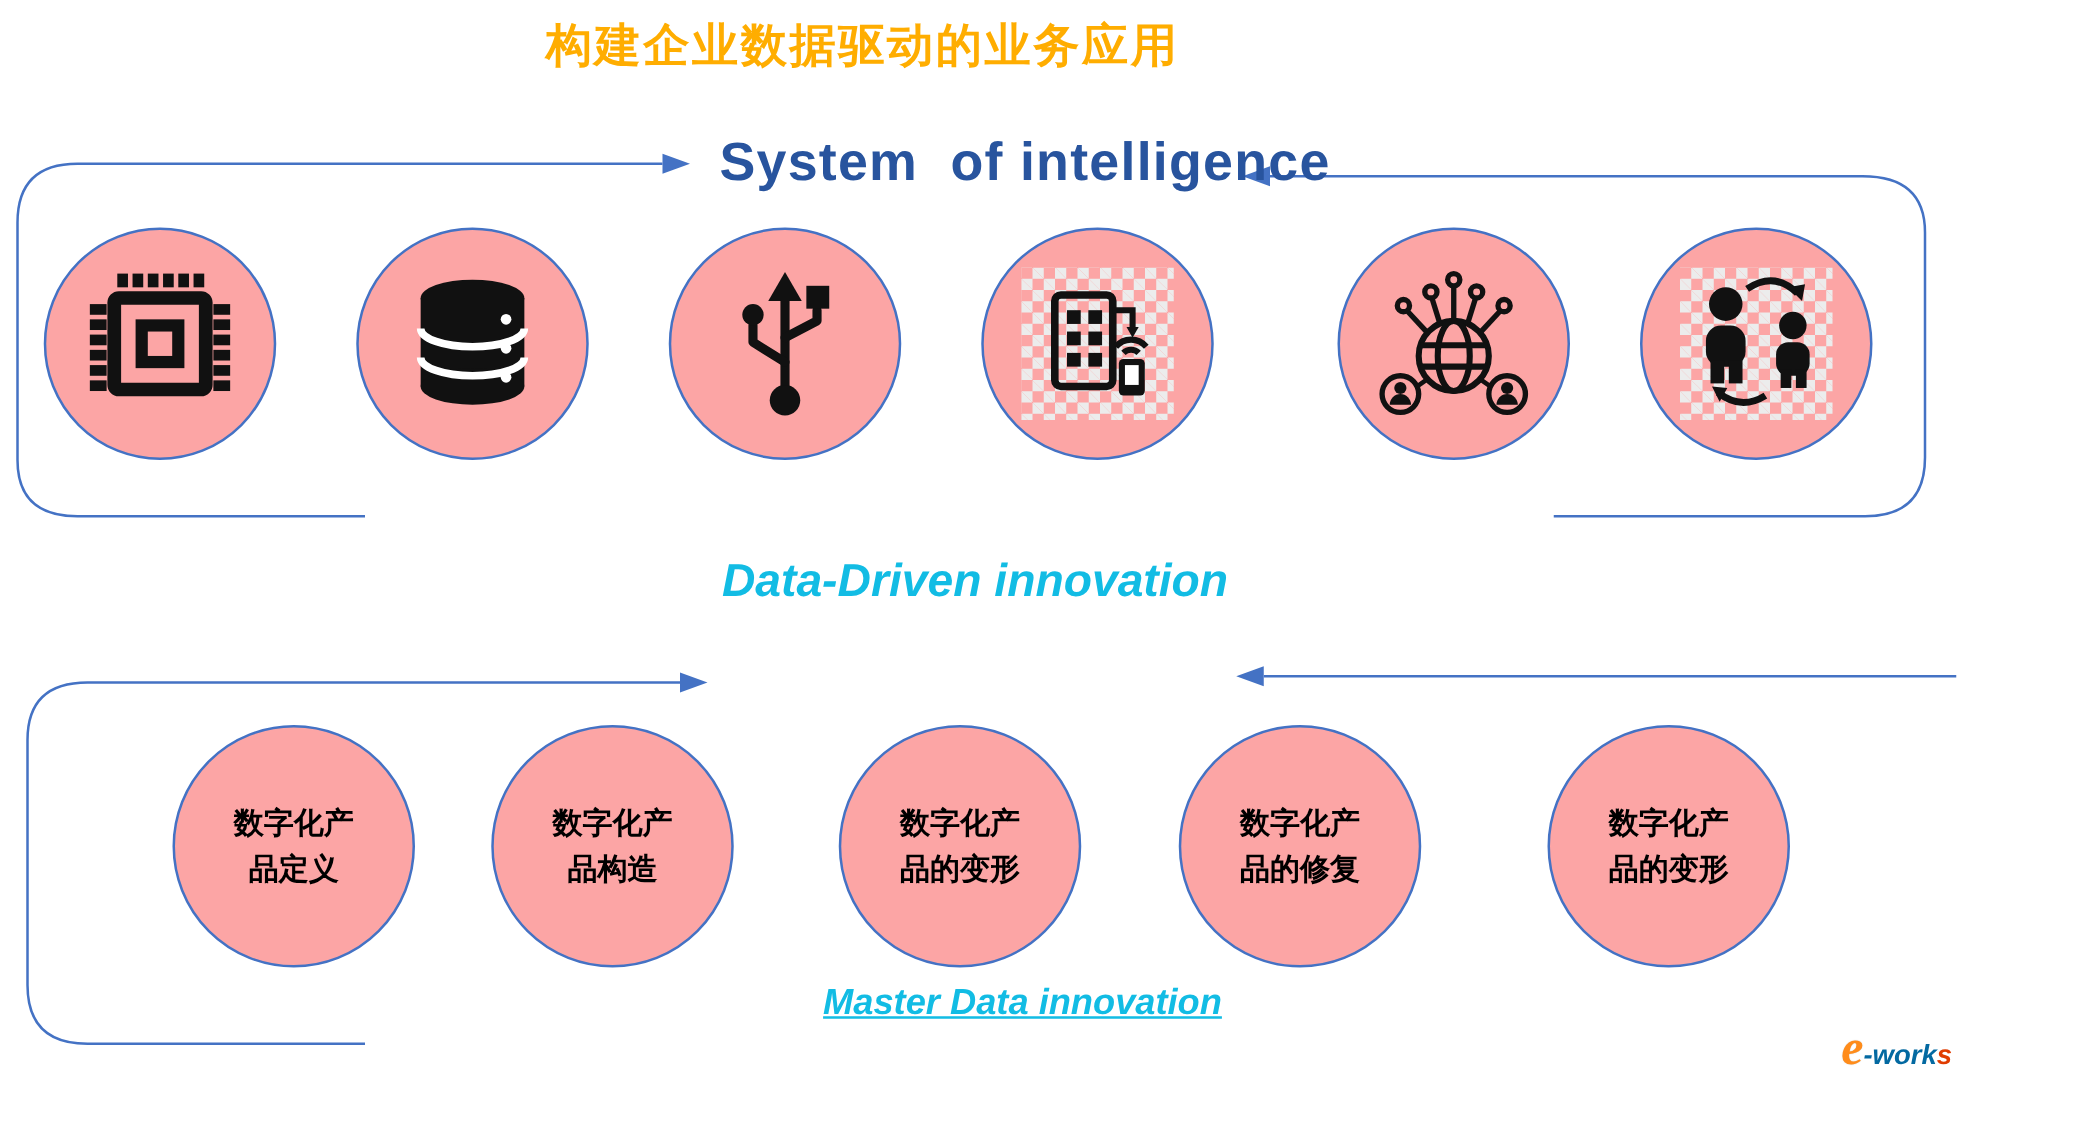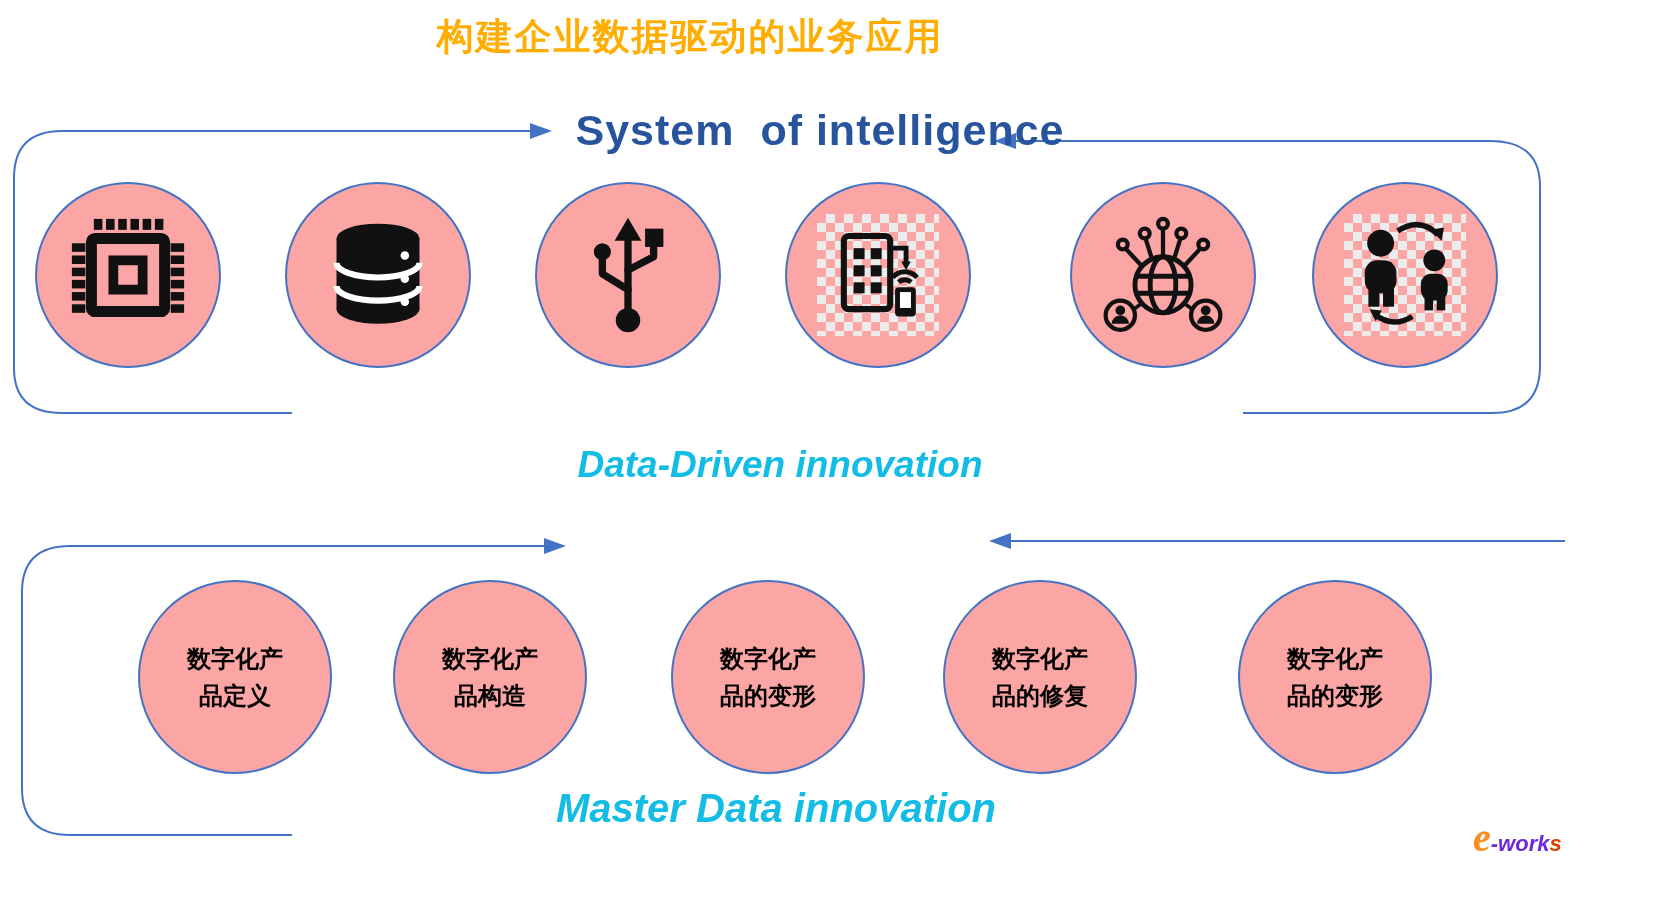--- a/index.html
+++ b/index.html
@@ -18,21 +18,21 @@
   .heading {
     left:820px; top:106px; transform:translateX(-50%);
     font-size:43px; font-weight:bold; 
     color:#28549E; white-space:pre; letter-spacing:1px;
   }
   .caption {
     font-weight:bold; font-style:italic; color:#12BCE4;
     white-space:pre; transform:translateX(-50%);
   }
   .caption.top    { left:780px; top:444px; font-size:37px; }
-  .caption.bottom { left:776px; top:786px; font-size:40px; }
+  .caption.bottom { left:818px; top:786px; font-size:29px;text-decoration:underline; }
 
   .circle {
     border:2px solid #4472C4; border-radius:50%; background:#fca5a5;
     display:flex; align-items:center; justify-content:center;
   }
   .icon-circle { width:186px; height:186px; top:182px; }
   .node-circle {
     width:194px; height:194px; top:580px;
     text-align:center; font-weight:bold; font-size:24px;
     line-height:1.55; color:#000;
@@ -49,21 +49,21 @@
   }
   svg.icon { width:100%; height:100%; display:block; }
 
   .frame-svg { left:0; top:0; pointer-events:none; }
 
   .logo { left:1473px; top:814px; font-style:italic; white-space:nowrap; }
   .logo .e {
     font-family:"Liberation Serif", serif; font-size:40px; font-weight:bold;
     color:#ff8c1a; text-shadow:0 0 1px #d0d0d0;
   }
-  .logo .work { font-size:22px; font-weight:bold; color:#6d28d9; }
+  .logo .work { font-size:22px; font-weight:bold; color:#0369a1; }
   .logo .s    { font-size:22px; font-weight:bold; color:#e03c00; }
 </style>
 </head>
 <body>
 
 <svg class="abs frame-svg" width="1671" height="908" viewBox="0 0 1671 908">
   <g fill="none" stroke="#4472C4" stroke-width="2">
     <path d="M530 131 H62 Q14 131 14 178 V368 Q14 413 62 413 H292"></path>
     <path d="M1016 141 H1490 Q1540 141 1540 186 V366 Q1540 413 1492 413 H1243"></path>
     <path d="M544 546 H70 Q22 546 22 592 V788 Q22 835 70 835 H292"></path>

